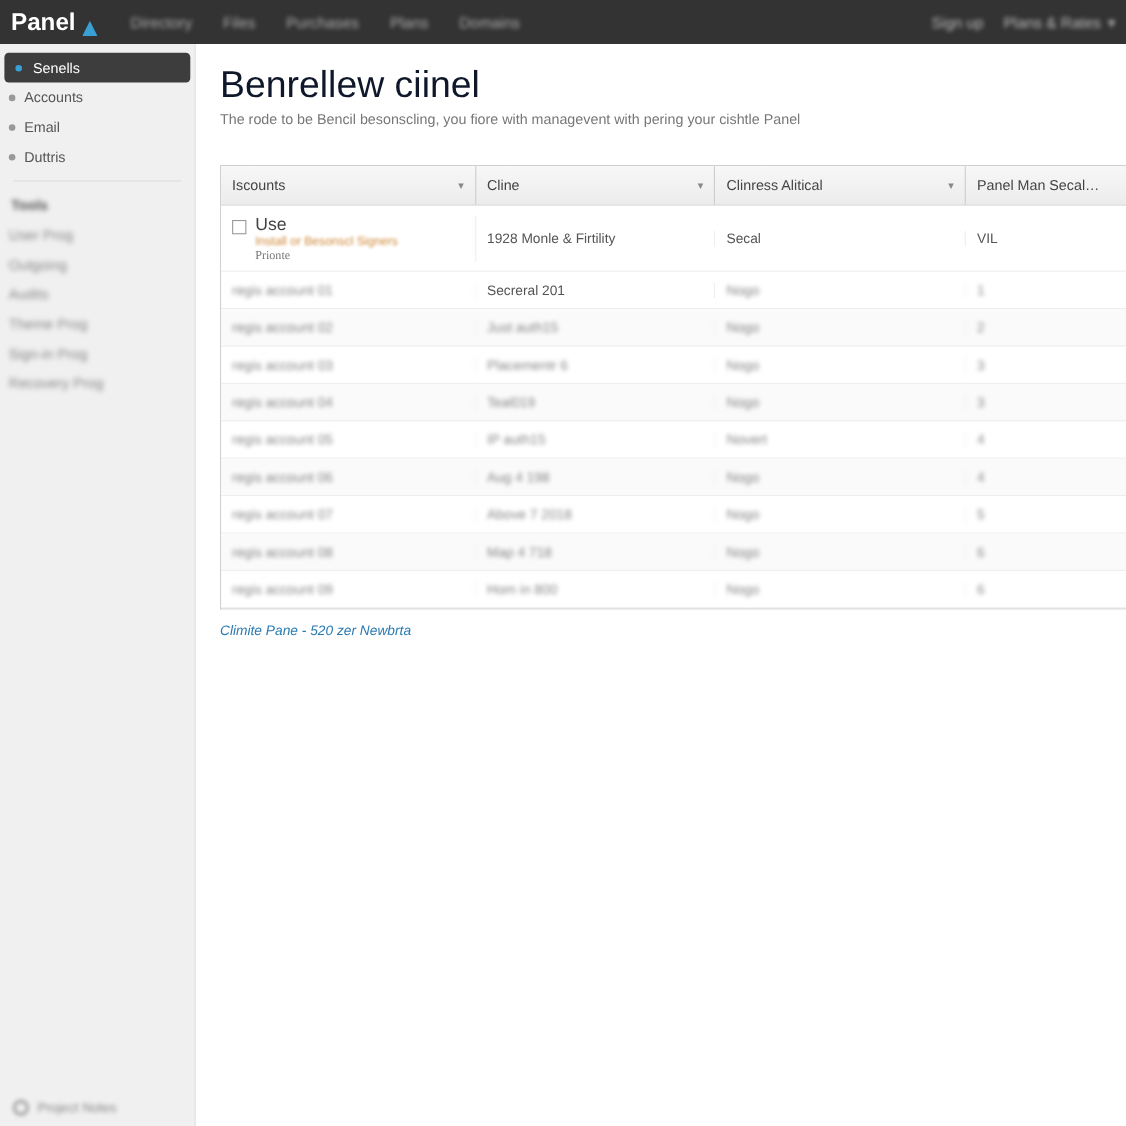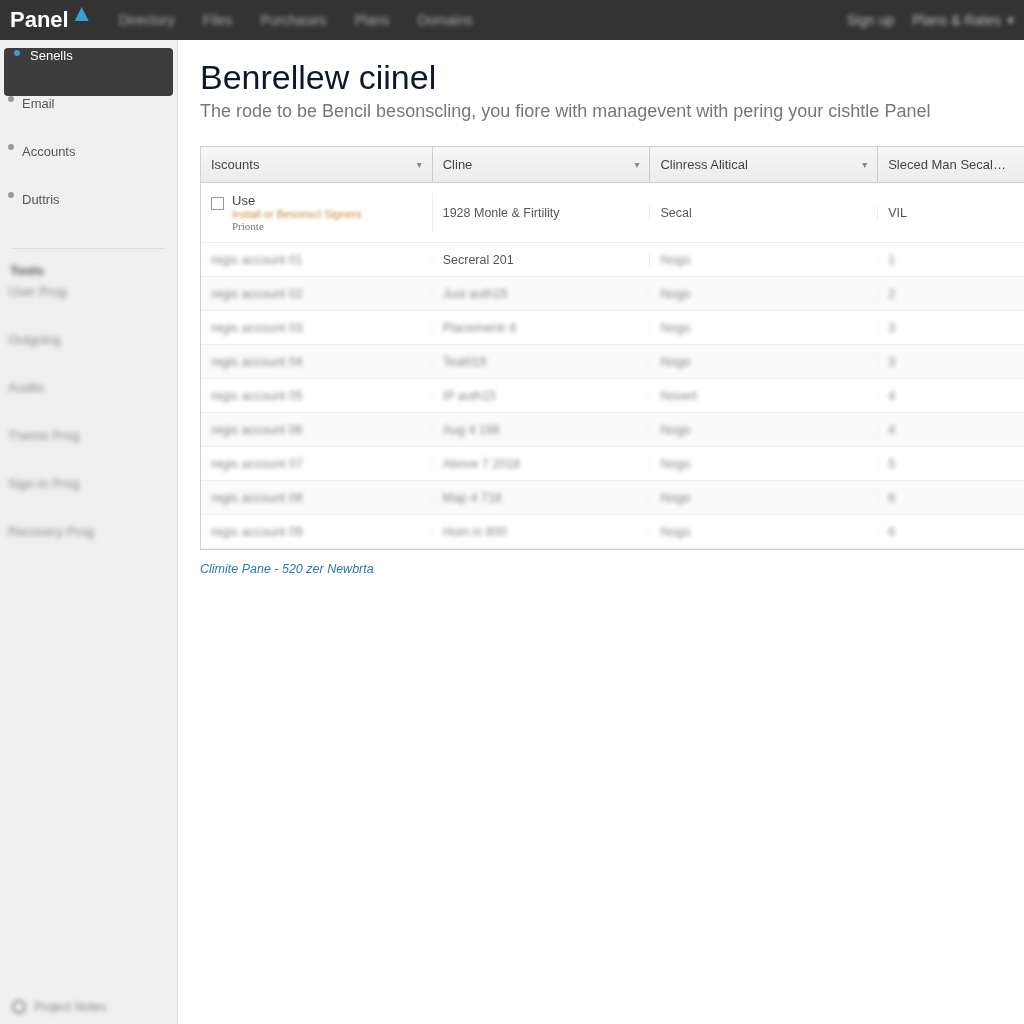--- a/index.html
+++ b/index.html
@@ -5,40 +5,40 @@
   * { box-sizing: border-box; margin: 0; padding: 0; font-family: Arial, Helvetica, sans-serif; }
   html, body { width: 1024px; height: 1024px; background: #f5f5f5; overflow: hidden; }
 
   
   .topnav {
     height: 40px; background: #333; color: #bbb;
     display: flex; align-items: center; padding: 0 10px;
     font-size: 14px; position: relative;
   }
   .brand {
-    display: flex; align-items: flex-start; gap: 6px; color: #fff;
+    display: flex; align-items: flex-end; gap: 6px; color: #fff;
     font-weight: bold; font-size: 22px; margin-right: 30px;
   }
   .brand-icon { width: 14px; height: 14px; background:#39a0d6;
     clip-path: polygon(50% 0, 0 100%, 100% 100%); display:inline-block;}
   .topnav .navlink { margin-right: 28px; color:#aaa; filter: blur(2px); }
   .topnav .right { margin-left:auto; display:flex; gap:18px; align-items:center;}
   .topnav .right span { filter: blur(2px); }
   .user-drop::after { content:"▾"; margin-left:6px; color:#aaa; }
 
   
   .shell { display:flex; height: calc(100% - 40px); }
 
   .sidebar {
     width: 178px; background:#f0f0f0; border-right:1px solid #ddd;
     display:flex; flex-direction:column; font-size:13px; color:#555;
   }
   .sidebar .section-top { padding-top:8px; }
   .side-item {
-    display:flex; align-items:flex-start; height:48px; padding:0 10px 0 8px;
+    display:flex; align-items:center; height:27px; padding:0 10px 0 8px;
     cursor:pointer;
   }
   .side-item .dot { width:6px; height:6px; border-radius:50%; background:#999;
     margin-right:8px;}
   .side-item.active { background:#3d3d3d; color:#fff; border-radius:4px;
     margin:0 4px; }
   .side-item.active .dot { background:#39a0d6; width:10px; height:10px;
     border:2px solid #3d3d3d; box-shadow:0 0 0 1px #39a0d6 inset;}
   .sidebar hr { border:none; border-top:1px solid #ddd; margin:8px 12px; }
   .sidebar .blurred { filter: blur(2.5px); color:#888; }
@@ -46,42 +46,42 @@
     margin-top:auto; display:flex; align-items:center; gap:8px;
     padding:10px 12px; color:#888; filter:blur(2px); font-size:12px;
   }
   .sidebar .footer .gear { width:14px;height:14px;border:2px solid #888;
     border-radius:50%; position:relative;}
   .sidebar .blur-head { font-weight:bold; padding:6px 10px; filter:blur(2.5px); }
 
   
   .main { flex:1; background:#fff; padding:18px 0 0 22px; overflow:hidden; }
   .page-title { font-size:34px; color:#0f172a; margin-bottom:4px; }
-  .page-sub { font-size:18px; color:#777; margin-bottom:24px; }
+  .page-sub { font-size:13px; color:#777; margin-bottom:34px; }
 
   .table { border:1px solid #d0d0d0; border-right:none; width: 830px; }
   .thead { display:flex; background:linear-gradient(#f7f7f7,#ececec);
     border-bottom:1px solid #ccc; height:36px; }
   .th {
     display:flex; align-items:center; justify-content:space-between;
     padding:0 10px; font-size:13px; color:#444; border-right:1px solid #ccc;
   }
   .th .sort { color:#888; font-size:10px; }
   .col-a { width:232px; } .col-b { width:218px; }
   .col-c { width:228px; } .col-d { width:152px; }
 
   .row { display:flex; height:34px; align-items:center;
     border-bottom:1px solid #eee;}
   .row:nth-child(even){ background:#fafafa;}
   .row.first { height:60px; background:#fff;}
   .cell { padding:0 10px; font-size:12.5px; color:#555; border-right:1px solid #eee;}
   .cell.col-a { display:flex; gap:8px; align-items:flex-start; }
   .cell .cb { width:13px;height:13px;border:1px solid #999; margin-top:4px;}
   .row .blurcell { filter: blur(2px); color:#888;}
-  .row.first .lead { font-size:13px; color:#444;}
+  .row.first .lead { font-size:16px; color:#444;}
   .row.first .sub1 { font-size:11px; color:#d08a3a; filter:blur(1.5px);}
   .row.first .sub2 { font-size:11px; color:#777;font-family:Liberation Serif, serif;}
 
   .footlink { margin-top:12px; font-size:12.5px; color:#2a7ab0;font-style:italic; }
 </style>
 </head>
 <body>
 
 <div class="topnav">
   <div class="brand">
@@ -102,25 +102,25 @@
 <div class="shell">
 
   <div class="sidebar">
     <div class="section-top">
       <div class="side-item active">
         <span class="dot"></span>
         <span>Senells</span>
       </div>
       <div class="side-item">
         <span class="dot"></span>
+        <span>Accounts</span>
+      </div>
+      <div class="side-item">
+        <span class="dot"></span>
         <span>Email</span>
-      </div>
-      <div class="side-item">
-        <span class="dot"></span>
-        <span>Accounts</span>
       </div>
       <div class="side-item">
         <span class="dot"></span>
         <span>Duttris</span>
       </div>
     </div>
     <hr>
     <div class="blur-head">Tools</div>
     <div class="side-item blurred">
         <span>User Prog</span>
@@ -159,21 +159,21 @@
         </div>
         <div class="th col-b">
           <span>Cline</span>
           <span class="sort">▾</span>
         </div>
         <div class="th col-c">
           <span>Clinress Alitical</span>
           <span class="sort">▾</span>
         </div>
         <div class="th col-d">
-          <span>Sleced Man Secal…</span>
+          <span>Panel Man Secal…</span>
         </div>
       </div>
 
       <div class="row first">
         <div class="cell col-a">
           <span class="cb"></span>
           <div>
             <div class="lead">Use</div>
             <div class="sub1">Install or Besonscl Signers</div>
             <div class="sub2">Prionte</div>

